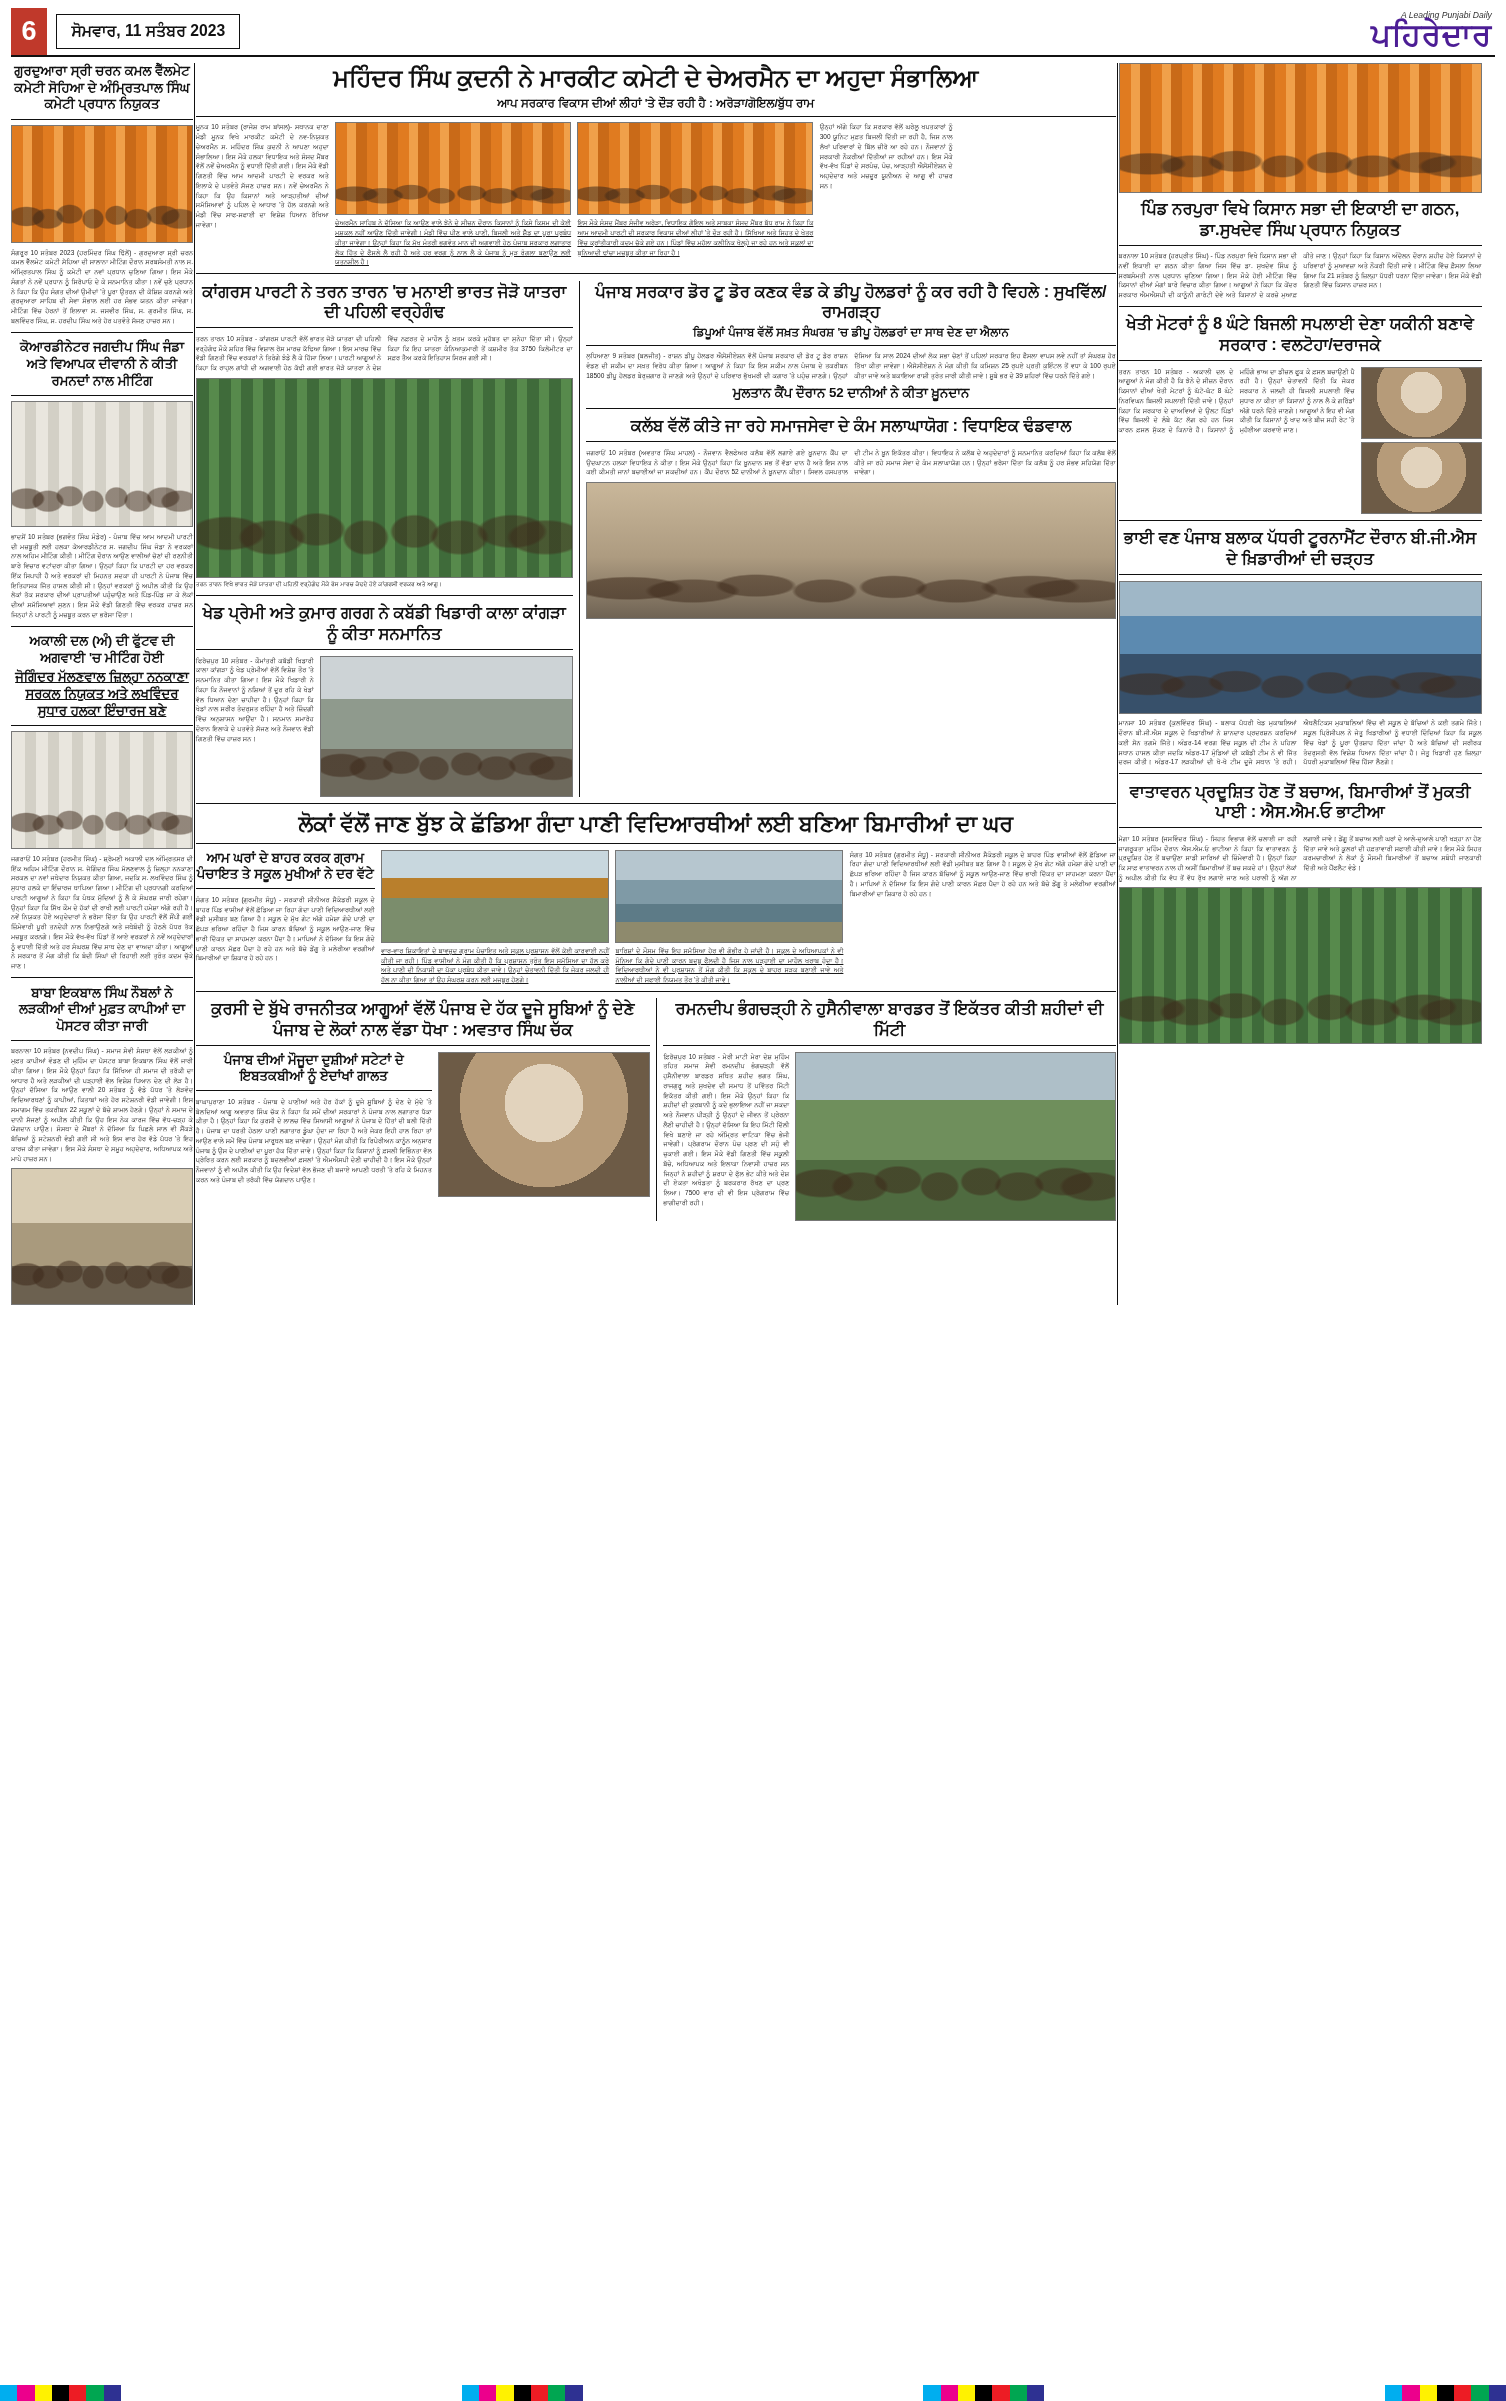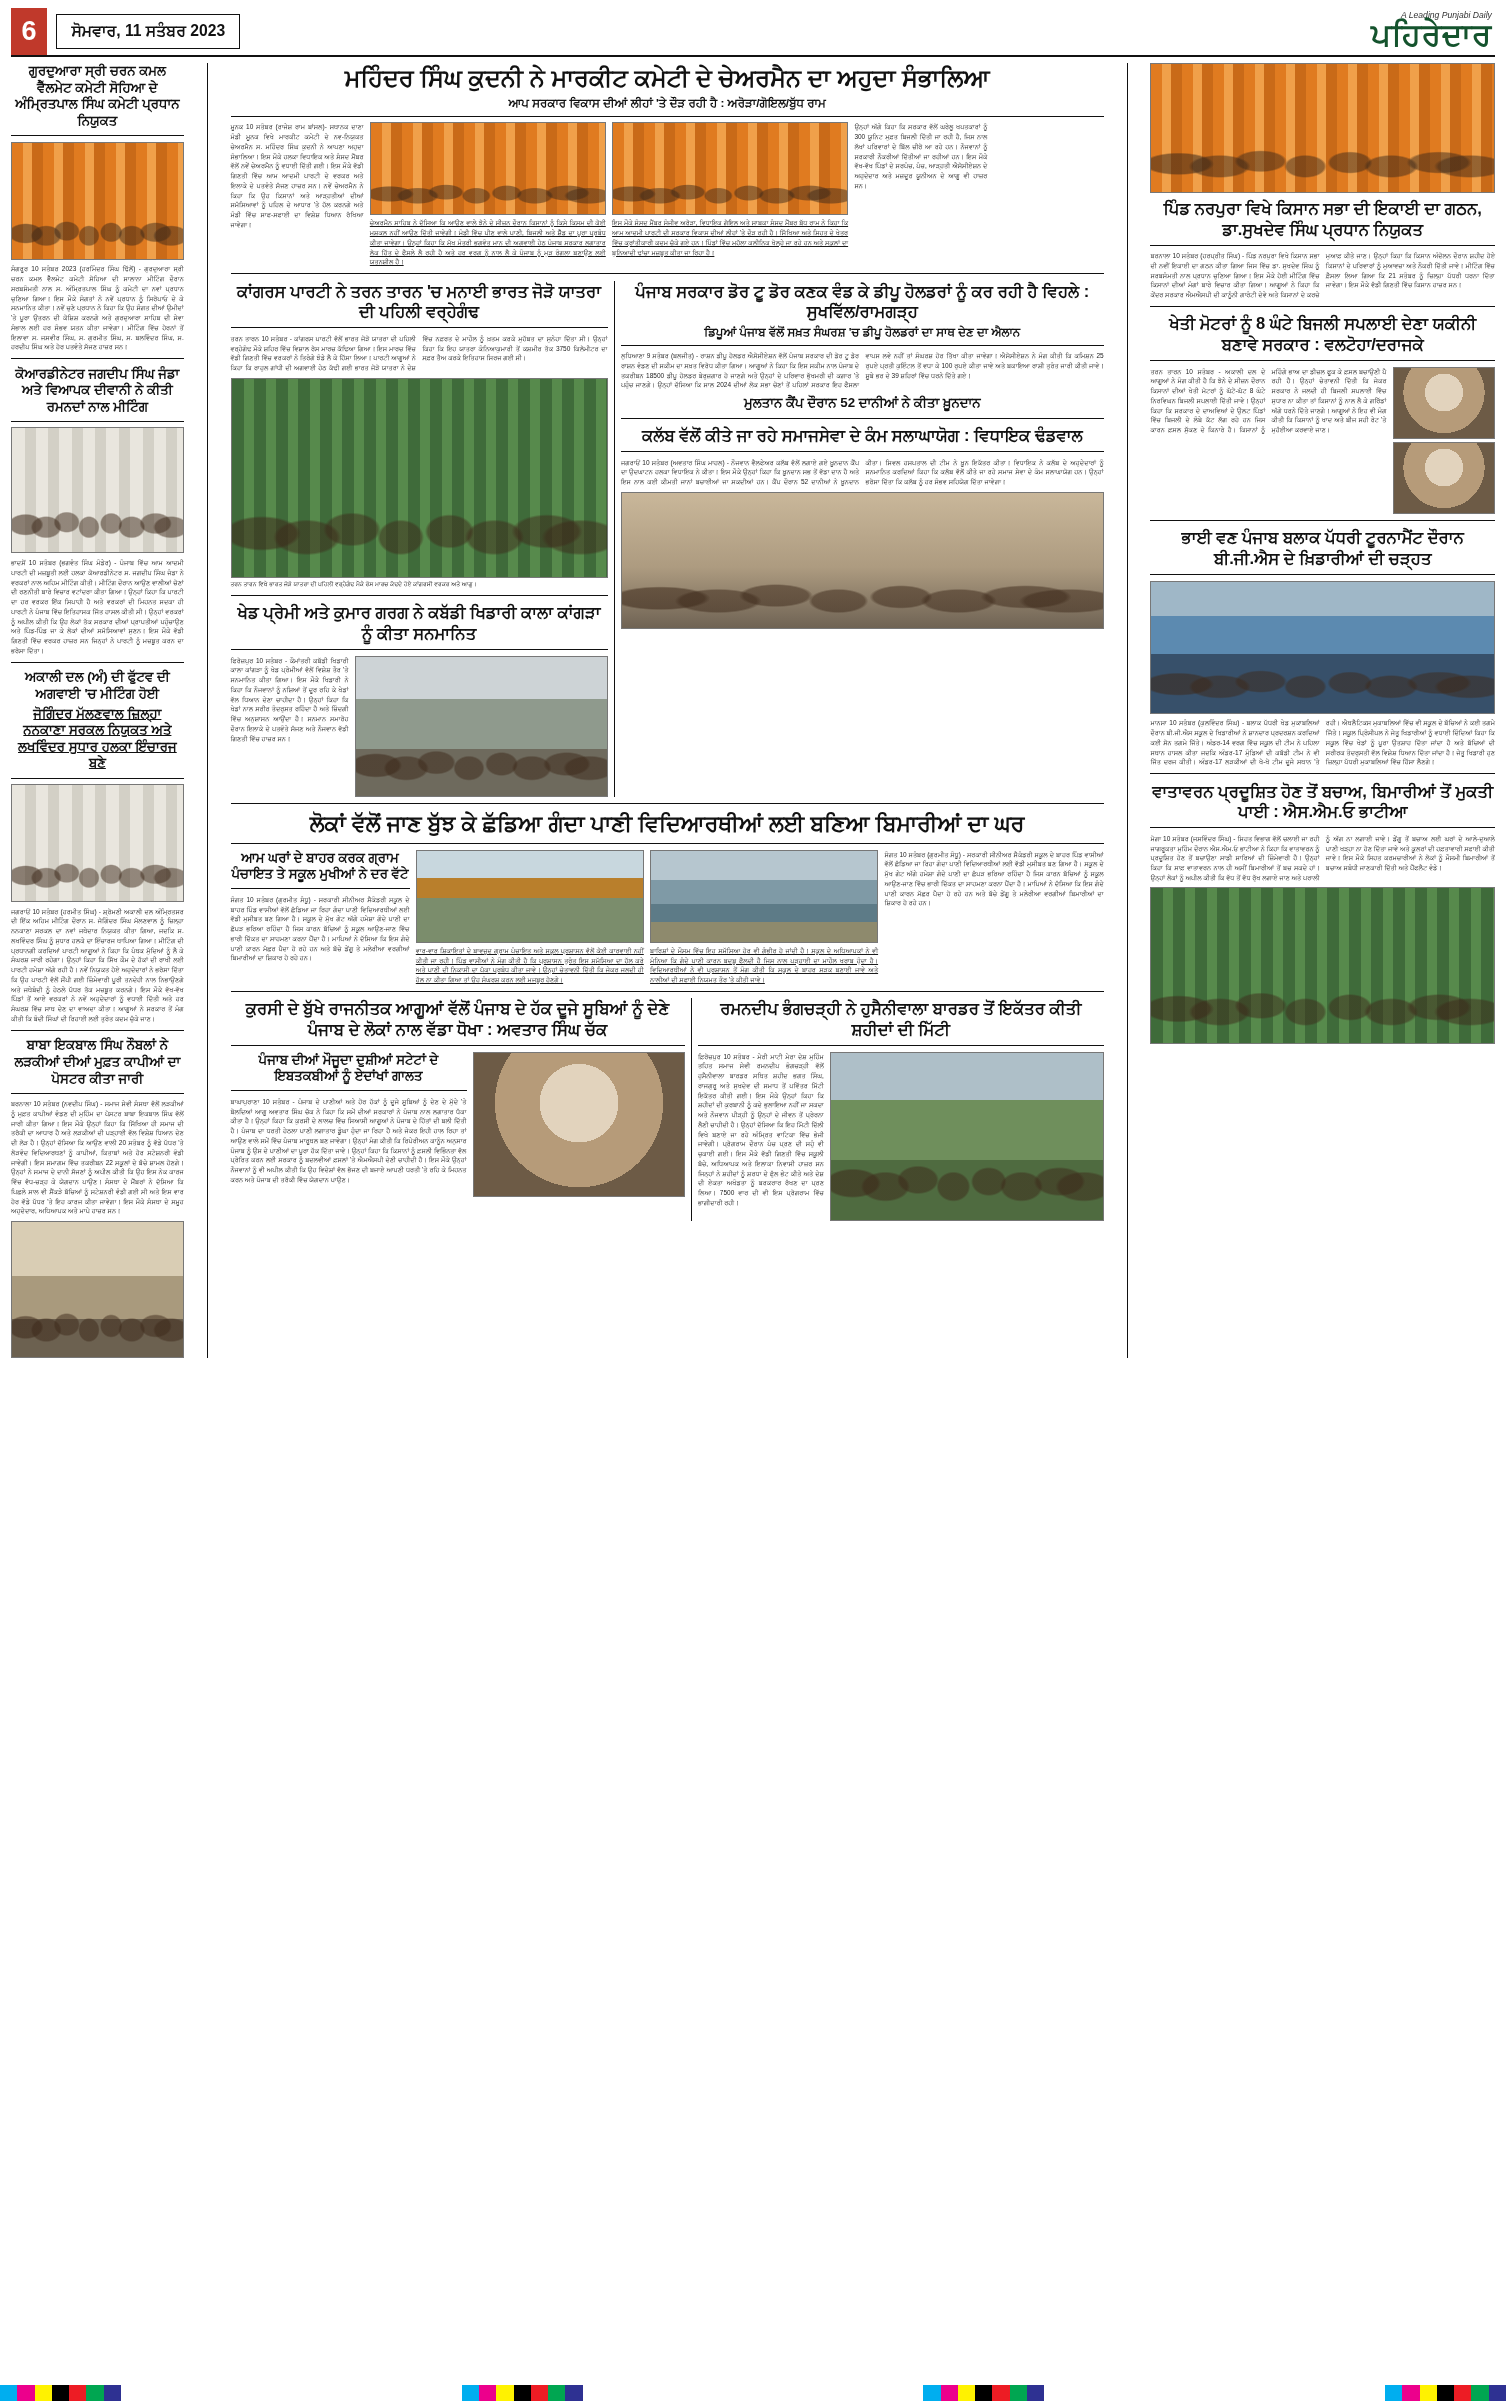--- a/index.html
+++ b/index.html
@@ -19,24 +19,24 @@
     width:36px; background:#c0392b; color:#fff; font-weight:bold; font-size:27px;
     display:flex; align-items:center; justify-content:center; line-height:1;
   }
   .date-box {
     border:0.8px solid #111; margin-left:9.4px; padding:4.7px 14px; display:flex; align-items:center;
     font-size:15.7px; font-weight:bold; height:35px; align-self:center;
   }
   .masthead-spacer { flex:1; }
   .brandwrap { display:flex; flex-direction:column; align-items:flex-end; justify-content:center; padding-right:3.1px; }
   .brand-tag { font-size:8.6px; font-style:italic; color:#333; margin-bottom:-3.1px; }
-  .brand { font-size:31px; font-weight:bold; color:#14532d; letter-spacing:0.8px; }
+  .brand { font-size:31px; font-weight:bold; color:#4c1d95; letter-spacing:0.8px; }
 
   
-  .content { display:flex; gap:23px; margin-top:6.3px; }
+  .content { display:flex; gap:1px; margin-top:6.3px; }
   .col { display:flex; flex-direction:column; }
   .col-a { width:182px; }
   .col-bcd { width:920px; }
   .col-e { width:363px; }
 
   .vline { width:0.8px; background:#111; }
 
   
   .hl { text-align:center; font-weight:bold; line-height:1.25; }
   .hl-xl { font-size:24px; }

